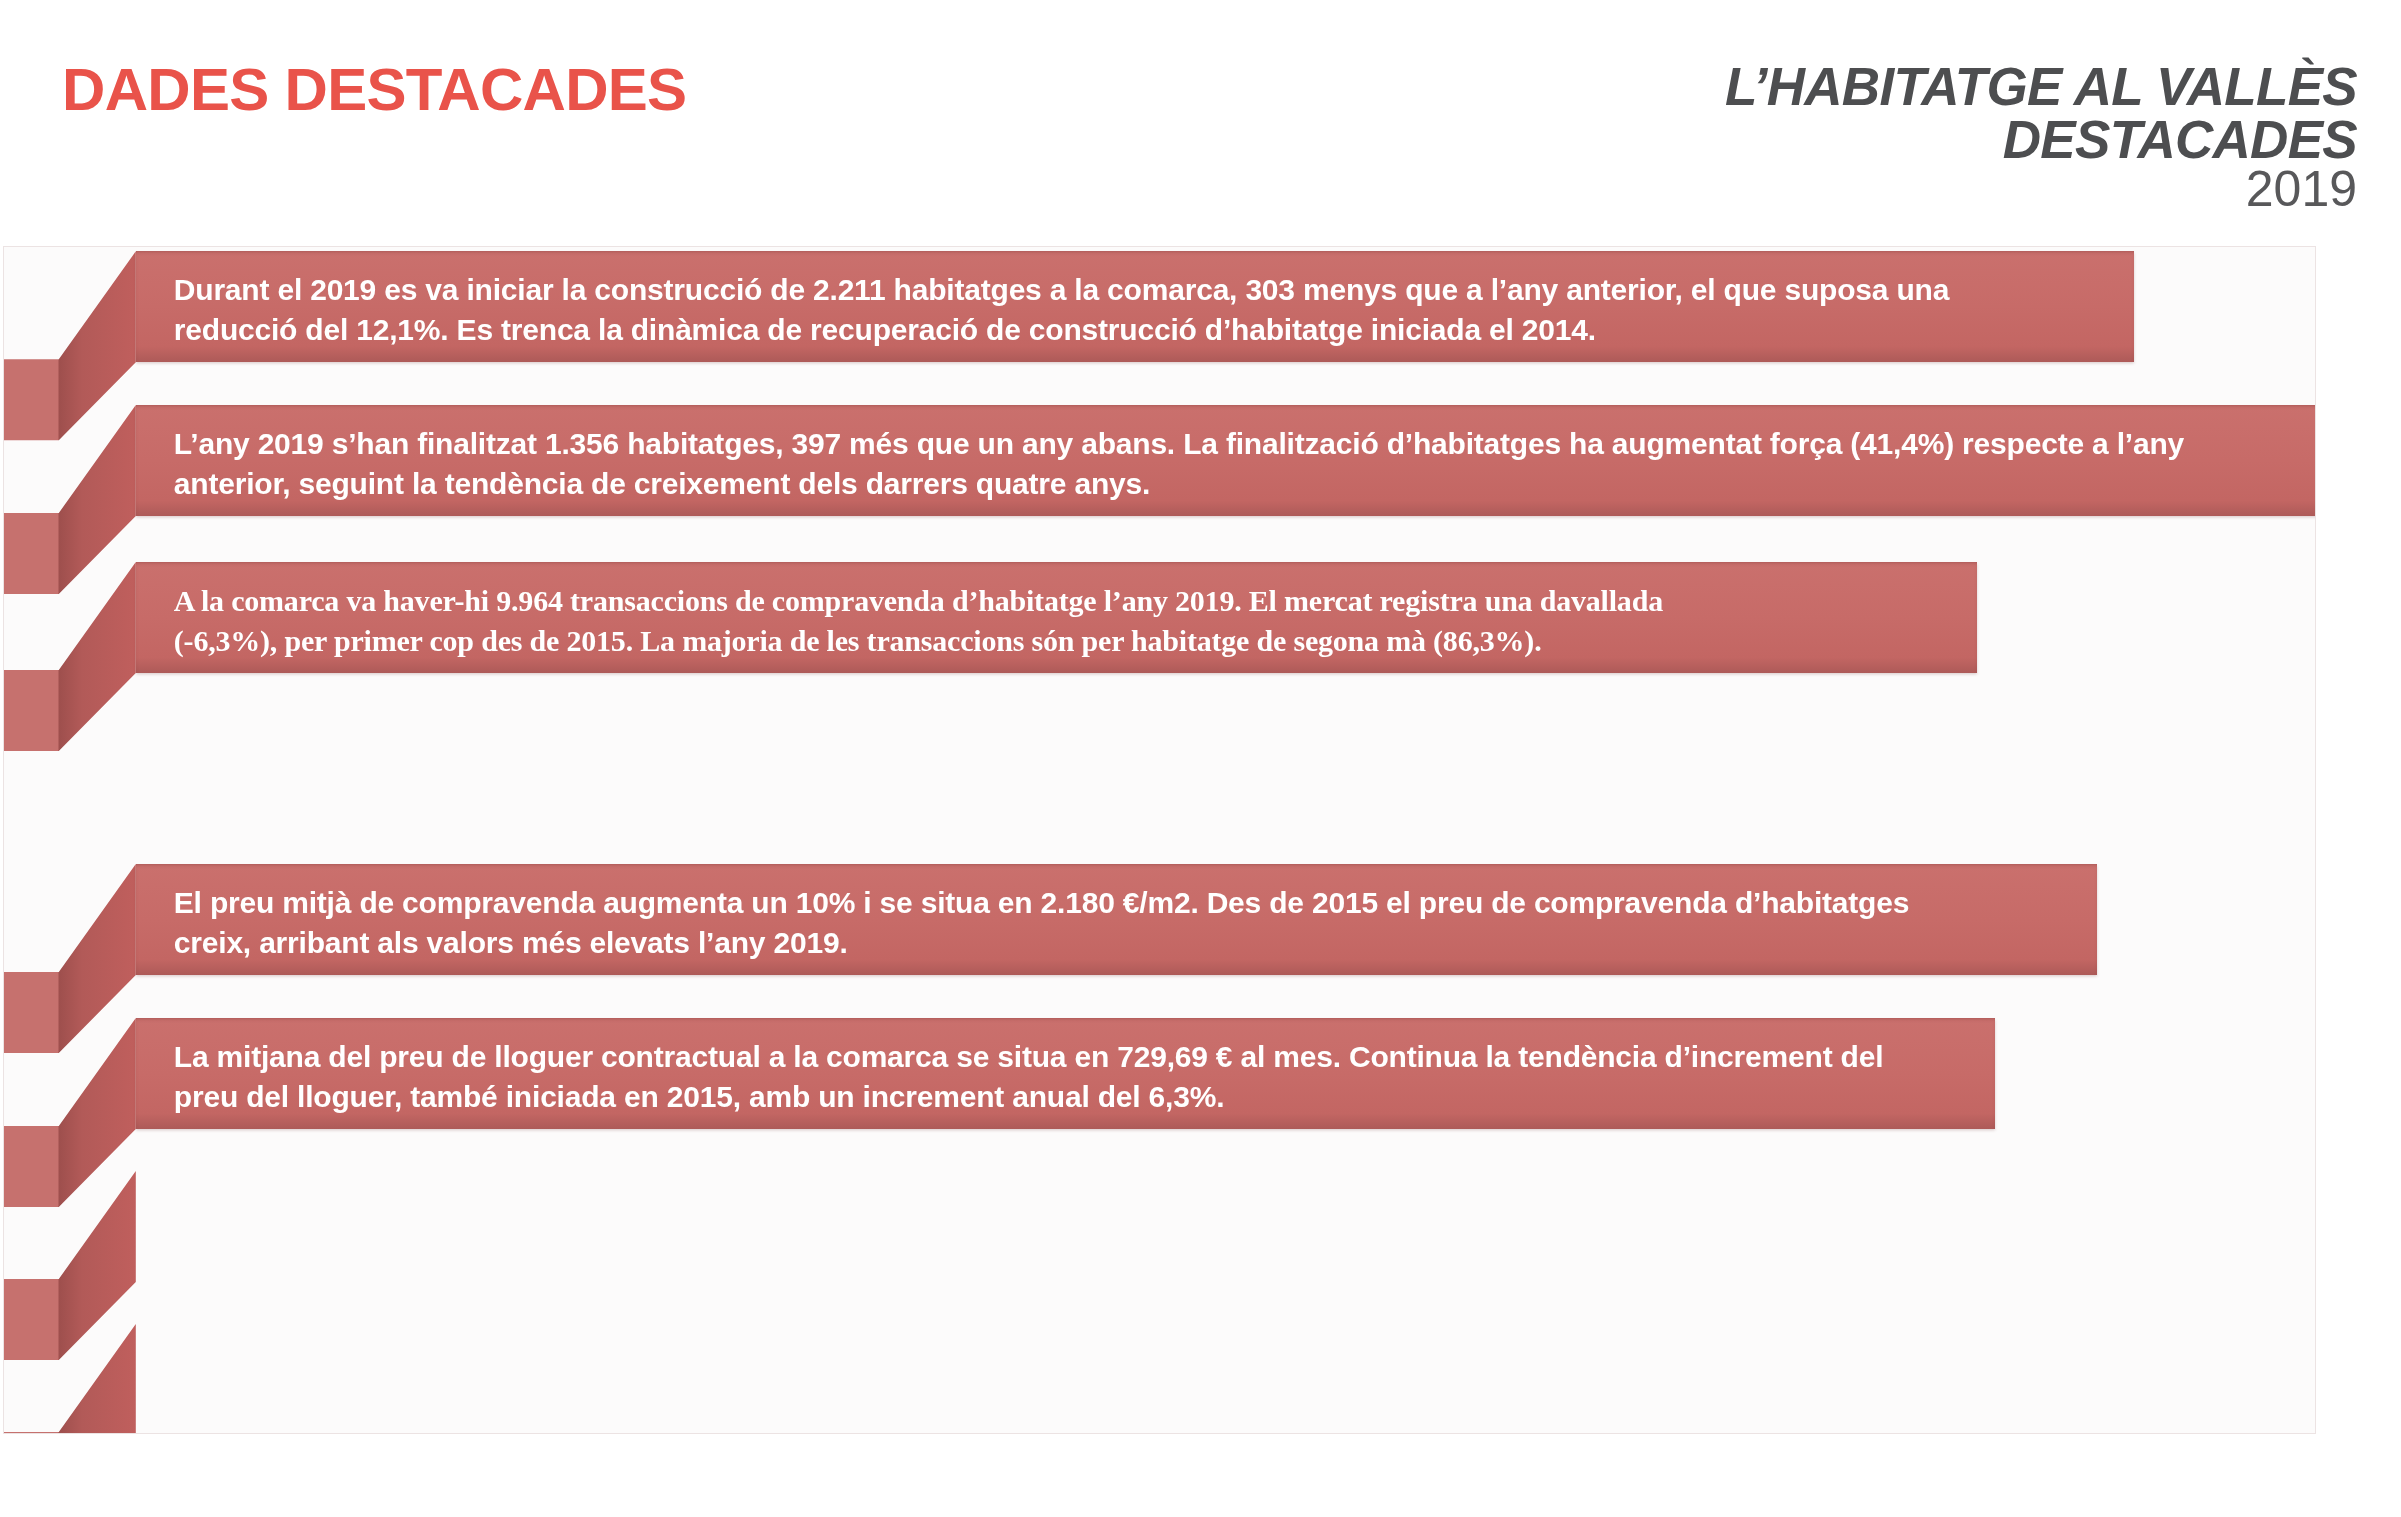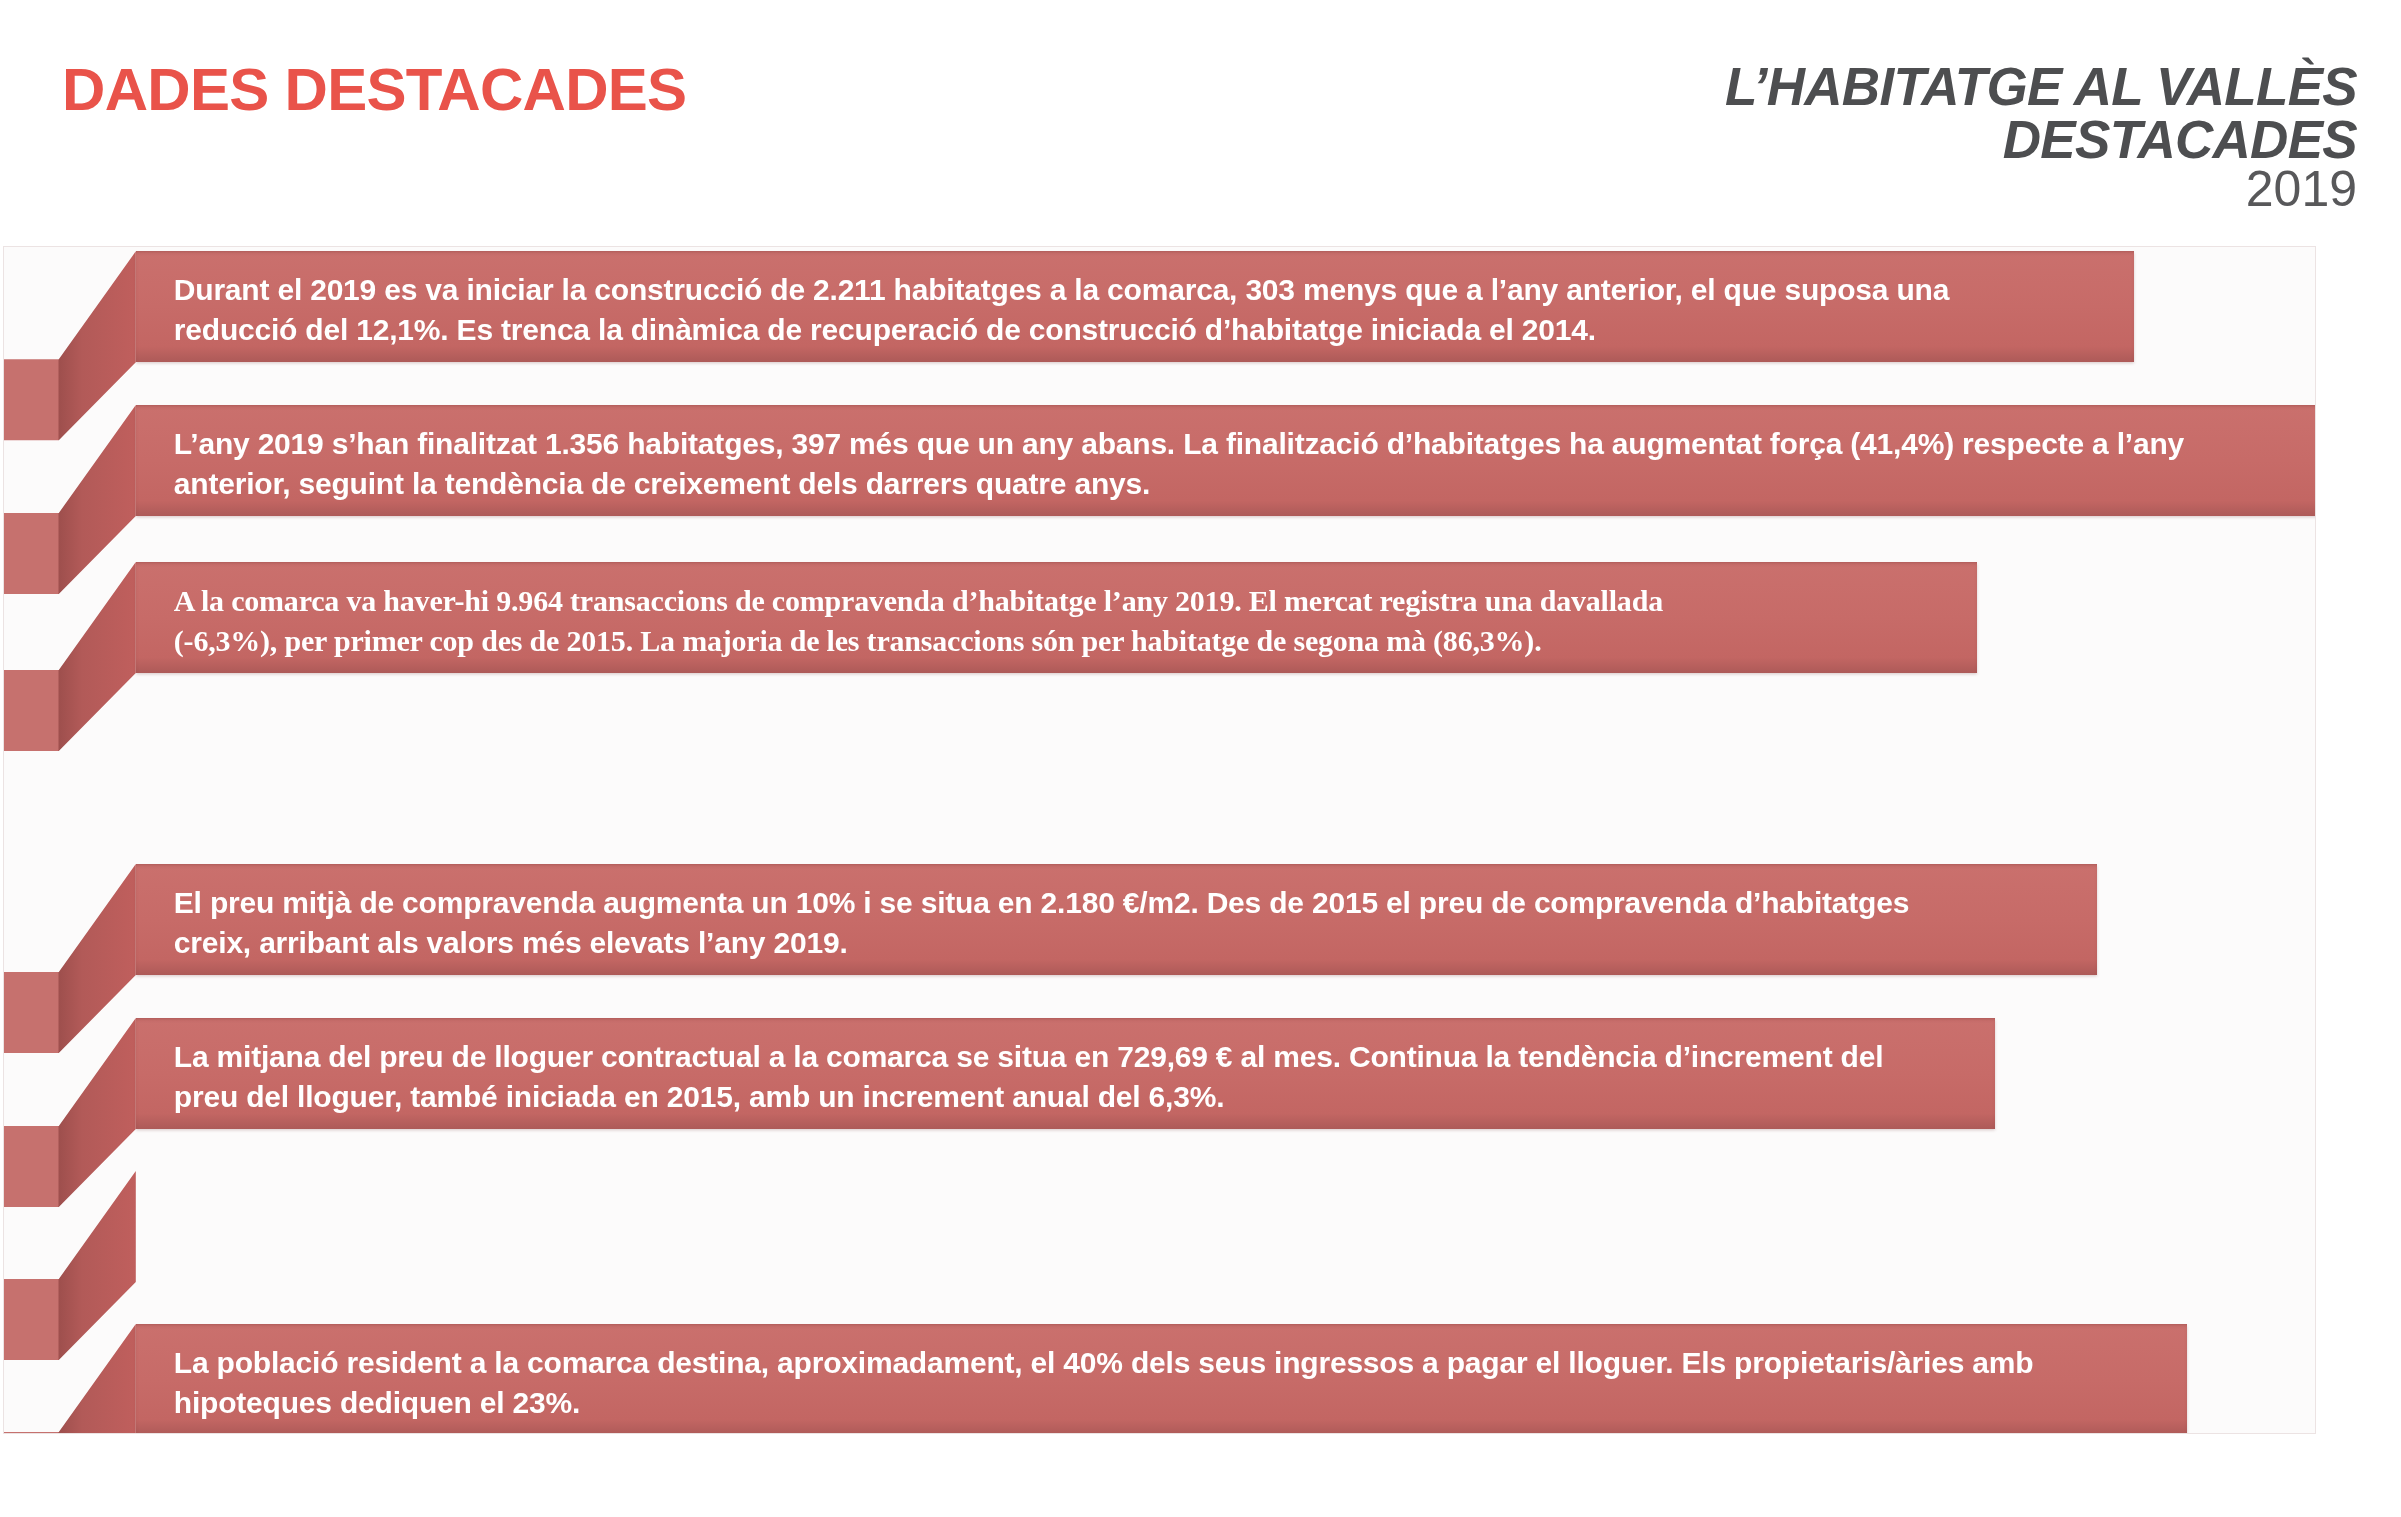--- a/index.html
+++ b/index.html
@@ -149,21 +149,17 @@
         <div class="banner" style="width: 1859px;">
           <div class="banner-text">La mitjana del preu de lloguer contractual a la comarca se situa en 729,69 € al mes. Continua la tendència d’increment del
 preu del lloguer, també iniciada en 2015, amb un increment anual del 6,3%.</div>
         </div>
       </div>
       <div class="row" style="top: 924px; width: 1824px; height: 192px;">
         <div class="fold"></div>
       </div>
       <div class="row" style="top: 1077px; width: 2183px; height: 192px;">
         <div class="fold"></div>
-        <div class="banner" style="width: 2051px;">
-          <div class="banner-text">La població resident a la comarca destina, aproximadament, el 40% dels seus ingressos a pagar el lloguer. Els propietaris/àries amb
-hipoteques dediquen el 23%.</div>
-        </div>
       </div>
     </div>
 
 </div>
 
 
 </body></html>

